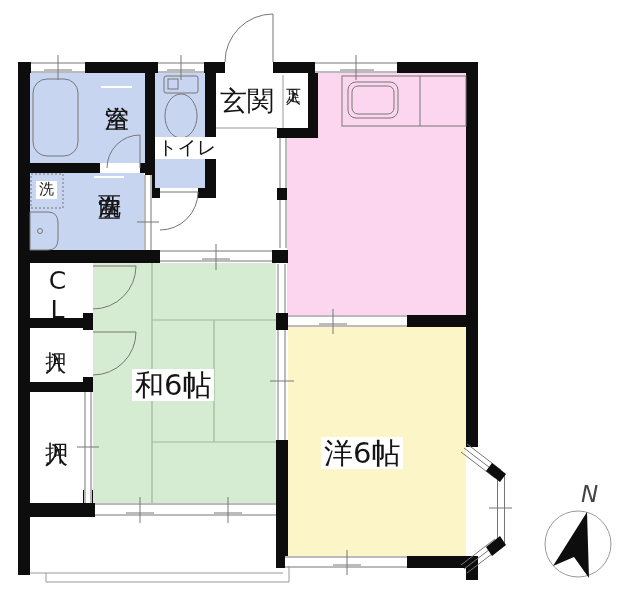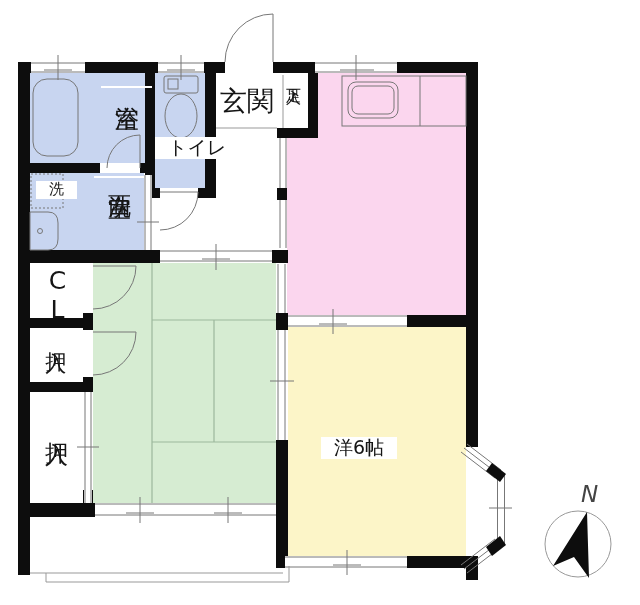--- a/index.html
+++ b/index.html
@@ -11,21 +11,21 @@
   .room.jp{background:var(--japanese);}
   .room.west{background:var(--western);}
   .wall{position:absolute;background:var(--wall);}
   svg.ov{position:absolute;left:0;top:0;}
   .ln{stroke:var(--line);fill:none;stroke-width:1;}
   .bl{stroke:var(--thin);fill:none;stroke-width:1;}
   .tat{stroke:var(--tatami);fill:none;stroke-width:1.2;}
   .wf{fill:#fff;stroke:none;}
   .blk{fill:var(--wall);stroke:none;}
   .lbl{position:absolute;color:#151515;line-height:1.04;white-space:nowrap;z-index:5;}
-  .wbg{background:#fff;padding:1px 13px;}
+  .wbg{background:#fff;padding:1px 3px;}
   .vt{writing-mode:vertical-rl;text-orientation:upright;}
 </style>
 </head>
 <body>
 
 <div class="plan">
 
   <div class="room wet" style="left:30px;top:73px;width:115px;height:90px;"></div>
   <div class="room wet" style="left:30px;top:173px;width:114px;height:77px;"></div>
   <div class="room wet" style="left:155px;top:73px;width:50px;height:115px;"></div>
@@ -240,16 +240,17 @@
 
   <div class="lbl vt wbg" style="left:101px;top:86px;font-size:24px;">浴室</div>
   <div class="lbl vt wbg" style="left:94px;top:176px;font-size:23px;">洗面室</div>
   <div class="lbl wbg" style="left:36px;top:181px;font-size:15px;">洗</div>
   <div class="lbl wbg" style="left:155px;top:137px;font-size:19px;">トイレ</div>
   <div class="lbl" style="left:220px;top:87px;font-size:27px;">玄関</div>
   <div class="lbl vt" style="left:285px;top:77px;font-size:15px;">下足入</div>
   <div class="lbl vt" style="left:44px;top:266px;font-size:25px;">CL</div>
   <div class="lbl vt" style="left:44px;top:335px;font-size:21px;">押入</div>
   <div class="lbl vt" style="left:44px;top:424px;font-size:23px;">押入</div>
-  <div class="lbl wbg" style="left:321px;top:437px;font-size:19px;">洋6帖</div>
+  <div class="lbl wbg" style="left:132px;top:369px;font-size:29px;">和6帖</div>
+  <div class="lbl wbg" style="left:321px;top:437px;font-size:29px;">洋6帖</div>
   <div class="lbl" style="left:581px;top:483px;font-size:23px;font-style:italic;color:#444;">N</div>
 
 </div>
 
 </body></html>

